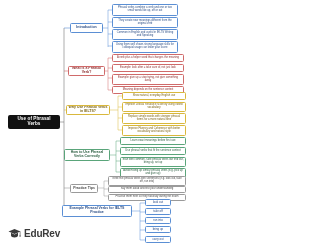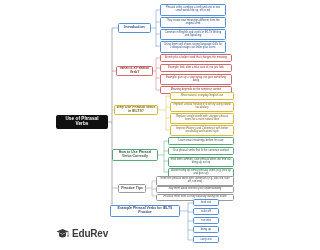--- a/index.html
+++ b/index.html
@@ -3,21 +3,21 @@
 <meta charset="utf-8">
 <style>
   html,body{margin:0;padding:0;}
   body{
     width:239px;height:250px;
     background:#ffffff;
     font-family:"Liberation Sans","DejaVu Sans",sans-serif;
     overflow:hidden;
     position:relative;
   }
-  #map{position:absolute;inset:0;margin-left:48px;}
+  #map{position:absolute;inset:0;}
   svg.wires{position:absolute;left:0;top:0;width:239px;height:250px;pointer-events:none;}
 
   .node{
     position:absolute;
     box-sizing:border-box;
     border:0.6px solid #888;
     background:#fff;
     border-radius:1.5px;
     display:flex;align-items:center;justify-content:center;
     text-align:center;

